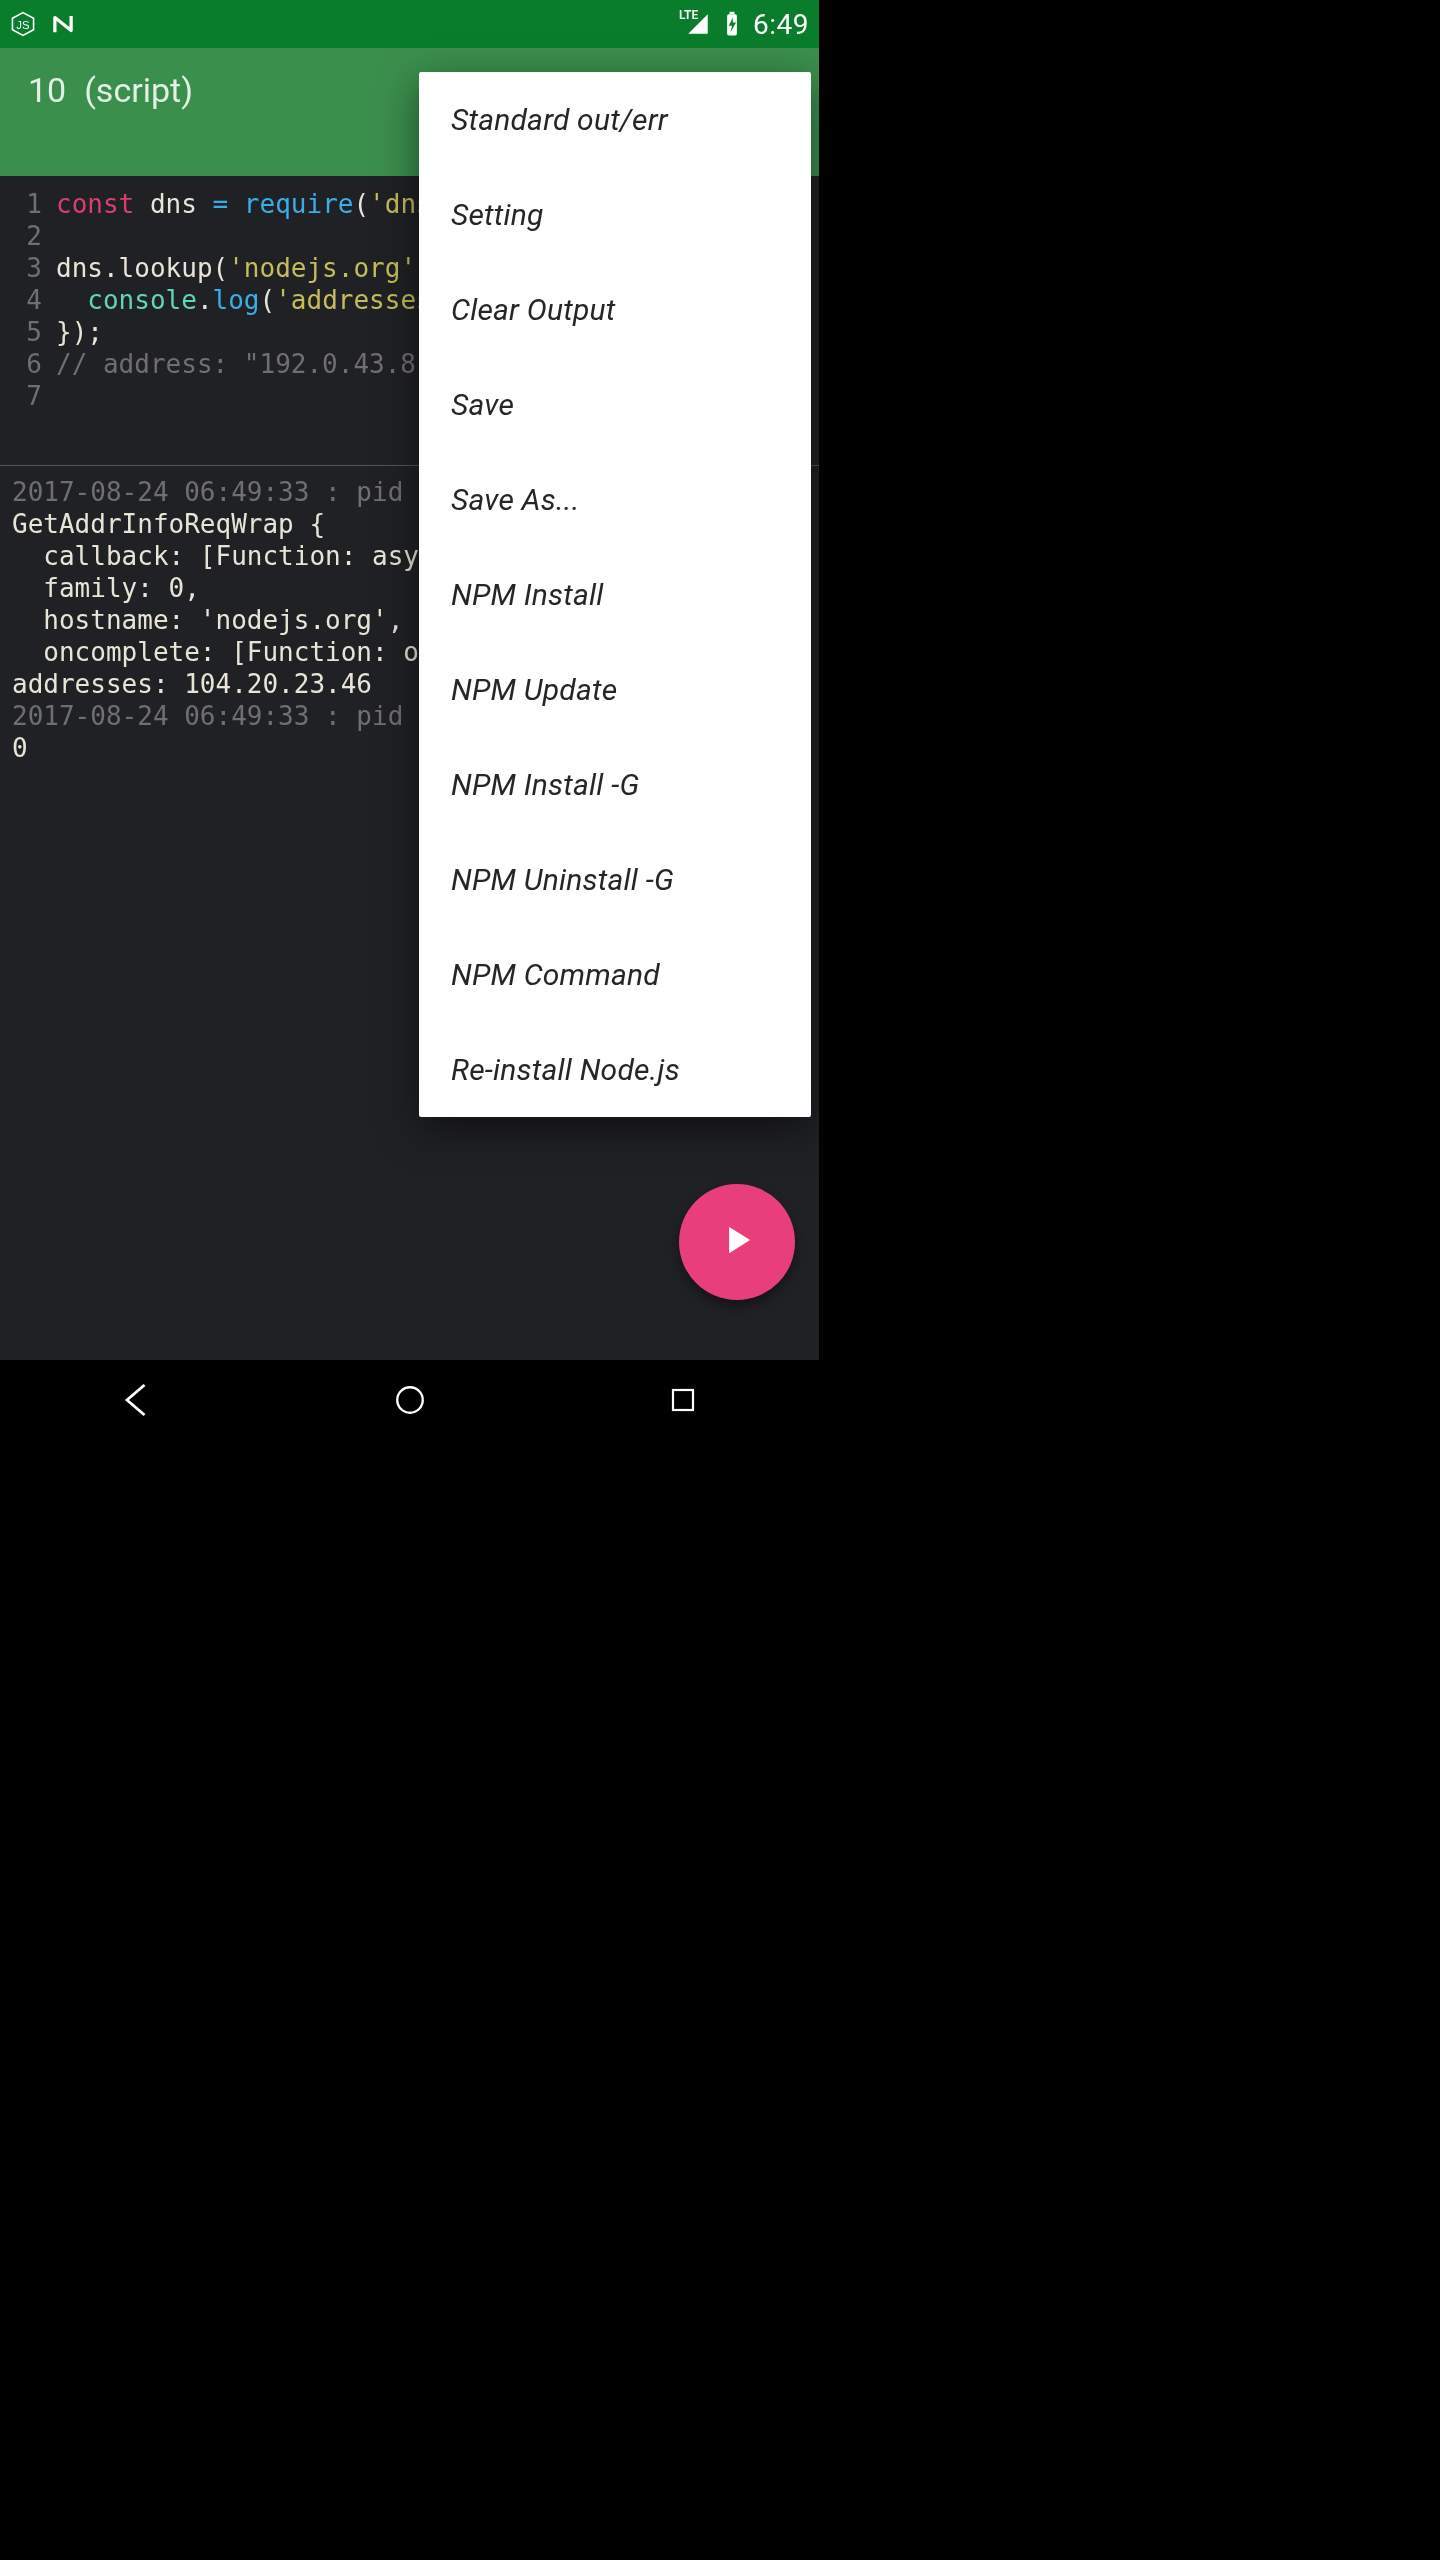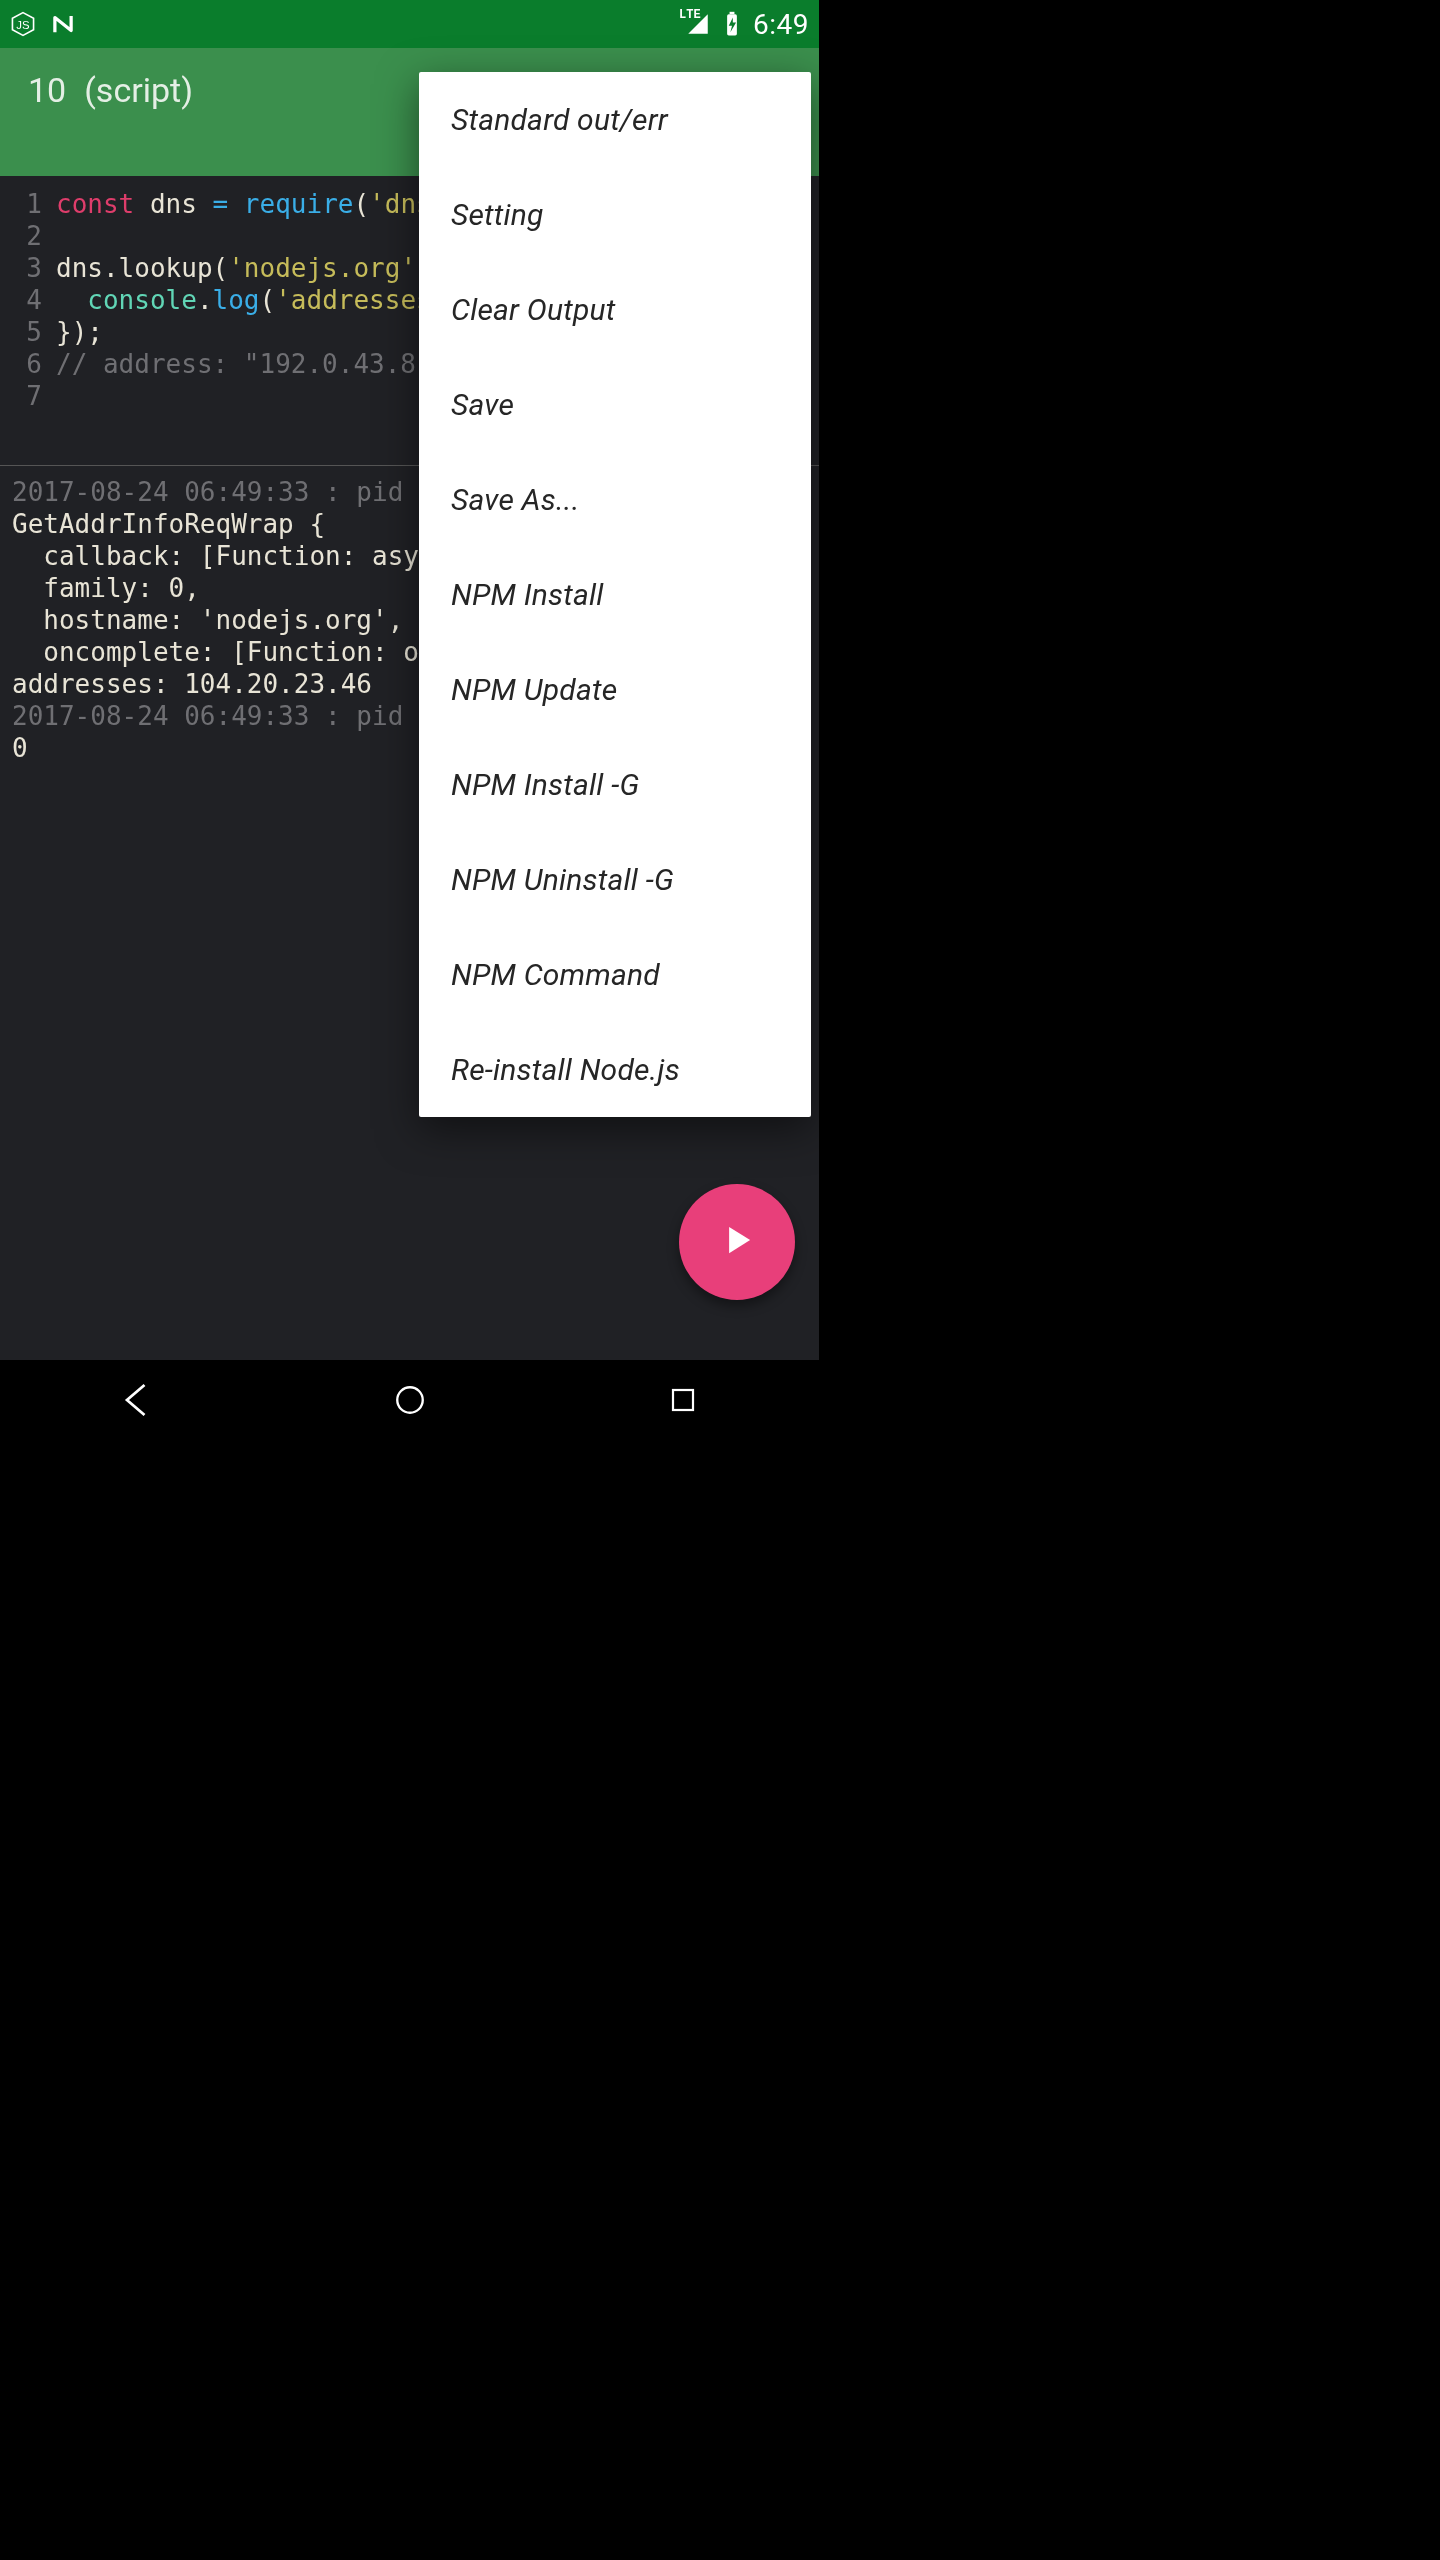--- a/index.html
+++ b/index.html
@@ -6,21 +6,21 @@
   html, body { width: 819px; height: 1440px; overflow: hidden; font-family: Roboto, "Helvetica Neue", Arial, sans-serif; }
   body { background: #000; color: #fff; position: relative; }
 
   
   .status-bar { height: 48px; background: #0a7d2c; display: flex; align-items: center; padding: 0 10px; justify-content: space-between; }
   .status-left, .status-right { display: flex; align-items: center; gap: 14px; }
   .status-right { gap: 8px; }
   .sb-icon { width: 26px; height: 26px; display: flex; align-items: center; justify-content: center; }
   .sb-icon svg { width: 26px; height: 26px; fill: #fff; }
   .sb-time { color: #fff; font-size: 28px; font-weight: 400; letter-spacing: 0.5px; }
-  .sb-text { color: #fff; font-size: 12px; font-weight: 600; line-height: 1; font-family: Liberation Mono, monospace; }
+  .sb-text { color: #fff; font-size: 12px; font-weight: 600; line-height: 1; }
 
   
   .app-bar { height: 128px; background: #3b8f4d; display: flex; align-items: flex-start; padding: 22px 32px 0 28px; gap: 18px; }
   .app-bar .tab-num { color: #e4efe5; font-size: 34px; font-weight: 400; }
   .app-bar .tab-label { color: #e4efe5; font-size: 34px; font-weight: 400; }
 
   
   .editor { background: #202125; height: 290px; padding: 12px 12px 0 12px; font-family: "DejaVu Sans Mono", Menlo, Consolas, monospace; font-size: 26px; line-height: 32px; border-bottom: 1px solid #555; }
   .editor-row { display: flex; }
   .gutter { width: 44px; text-align: right; color: #6f6f73; padding-right: 14px; flex: 0 0 auto; }

